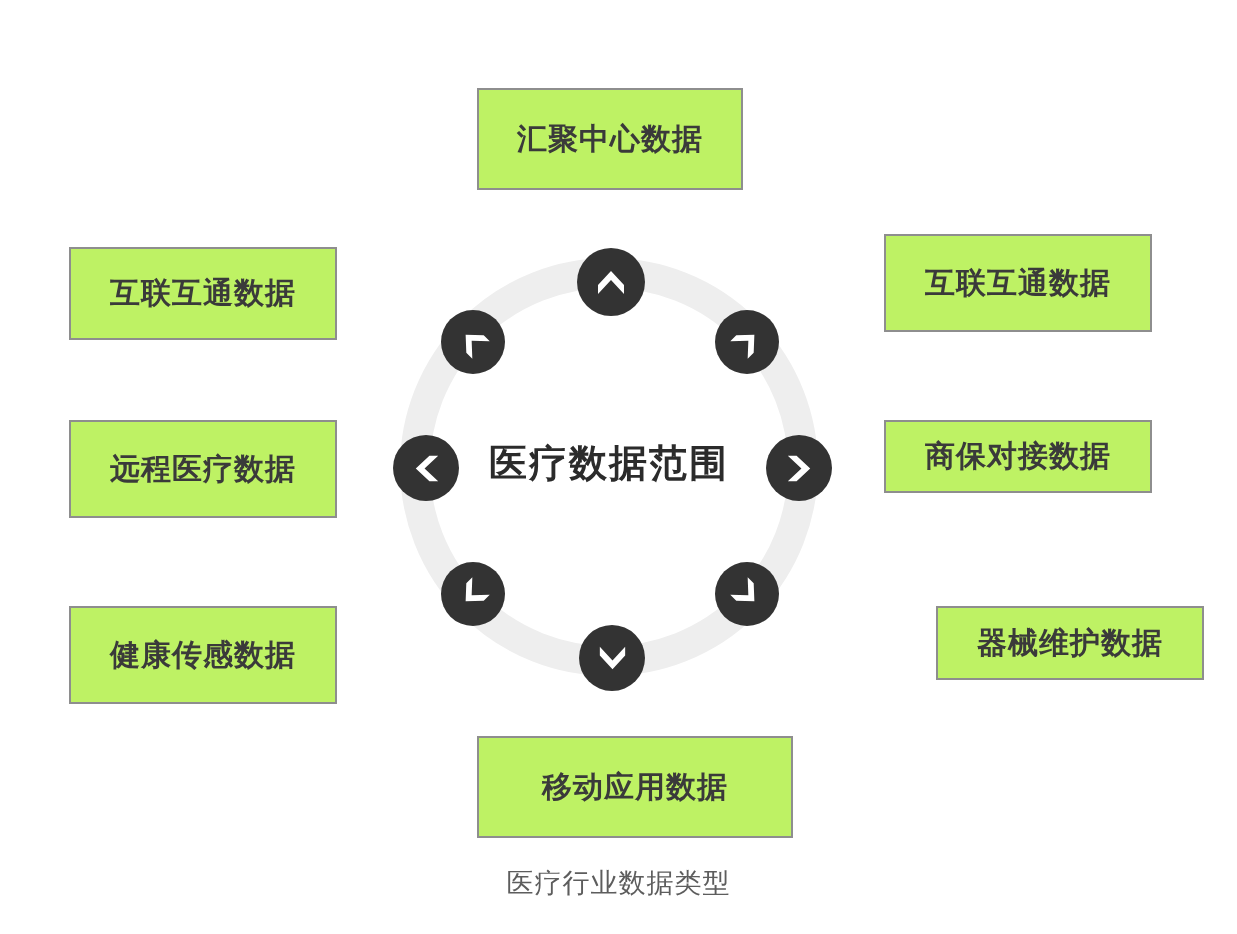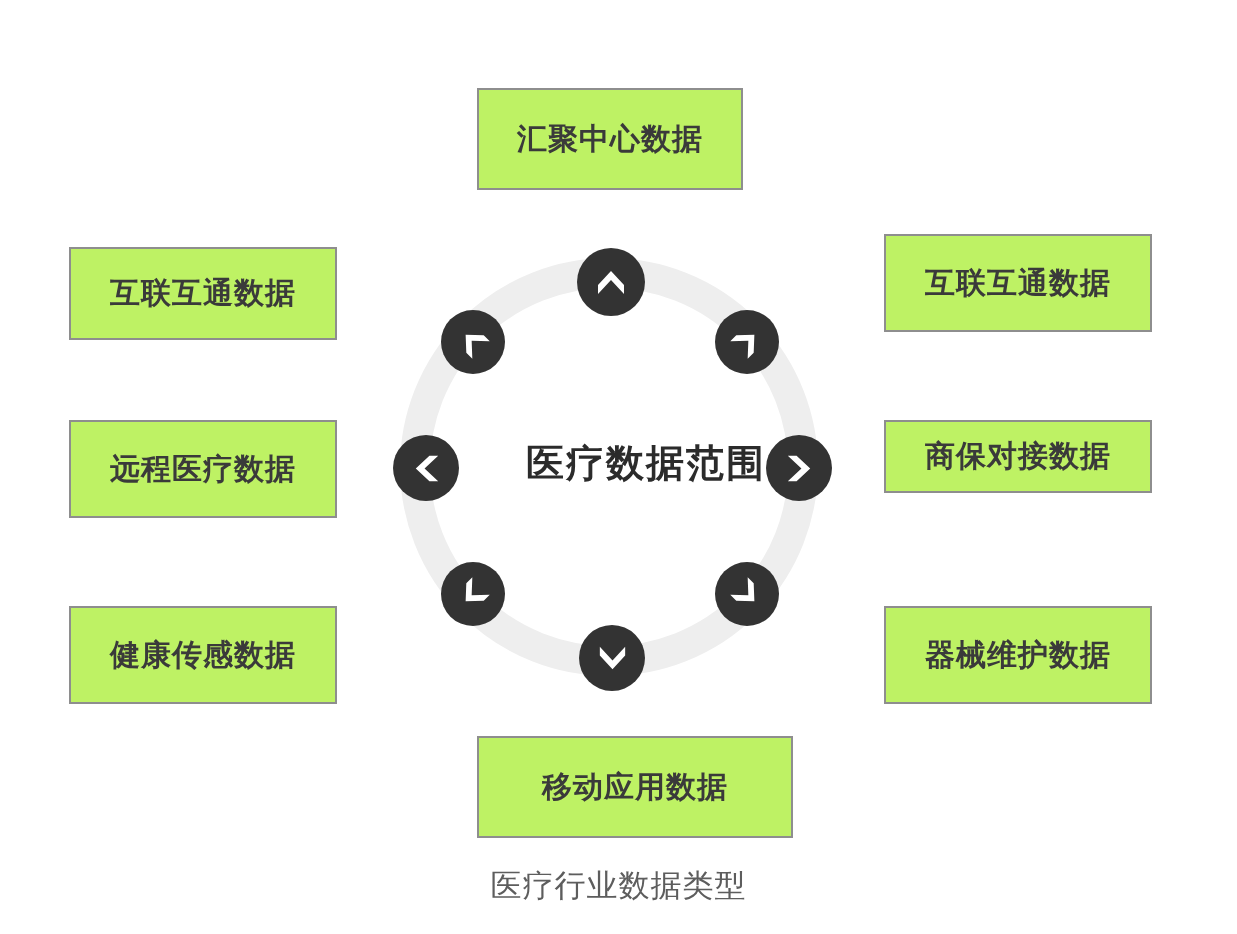--- a/index.html
+++ b/index.html
@@ -38,21 +38,21 @@
   }
 
   
   .box-left-1 { left: 69px;  top: 234px; width: 268px; height: 93px; margin-top: 13px; }
   .box-left-2 { left: 69px;  top: 420px; width: 268px; height: 98px; }
   .box-left-3 { left: 69px;  top: 606px; width: 268px; height: 98px; }
 
   
   .box-right-1 { left: 884px; top: 234px; width: 268px; height: 98px; }
   .box-right-2 { left: 884px; top: 420px; width: 268px; height: 73px; }
-  .box-right-3 { left: 884px; top: 606px; width: 268px; height: 98px; }
+  .box-right-3 { left: 936px; top: 606px; width: 268px; height: 74px; }
 
   
   .box-top    { left: 477px; top: 88px;  width: 266px; height: 102px; }
   .box-bottom { left: 477px; top: 736px; width: 316px; height: 102px; }
 
   
   .ring {
     position: absolute;
     left: 400px;
     top: 258px;
@@ -61,21 +61,21 @@
     border-radius: 50%;
     border: 30px solid #eeeeee;
     box-sizing: border-box;
   }
 
   .center-label {
     position: absolute;
     left: 452px;
     top: 438px;
     width: 314px;
-    text-align: right;
+    text-align: center;
     font-size: 38px;
     font-weight: 700;
     color: #2b2b2b;
     letter-spacing: 2px;
     white-space: nowrap;
   }
 
   
   .badge {
     position: absolute;
@@ -105,21 +105,21 @@
   .rot-w   { transform: rotate(270deg); }
   .rot-nw  { transform: rotate(315deg); }
 
   
   .caption {
     position: absolute;
     left: 0;
     top: 865px;
     width: 1237px;
     text-align: center;
-    font-size: 31px;
+    font-size: 27px;
     color: #5d5d5d;
     letter-spacing: 1px;
   }
 </style>
 </head>
 <body>
 
 <div id="diagram-canvas">
 
   <div class="label-box box-top">

